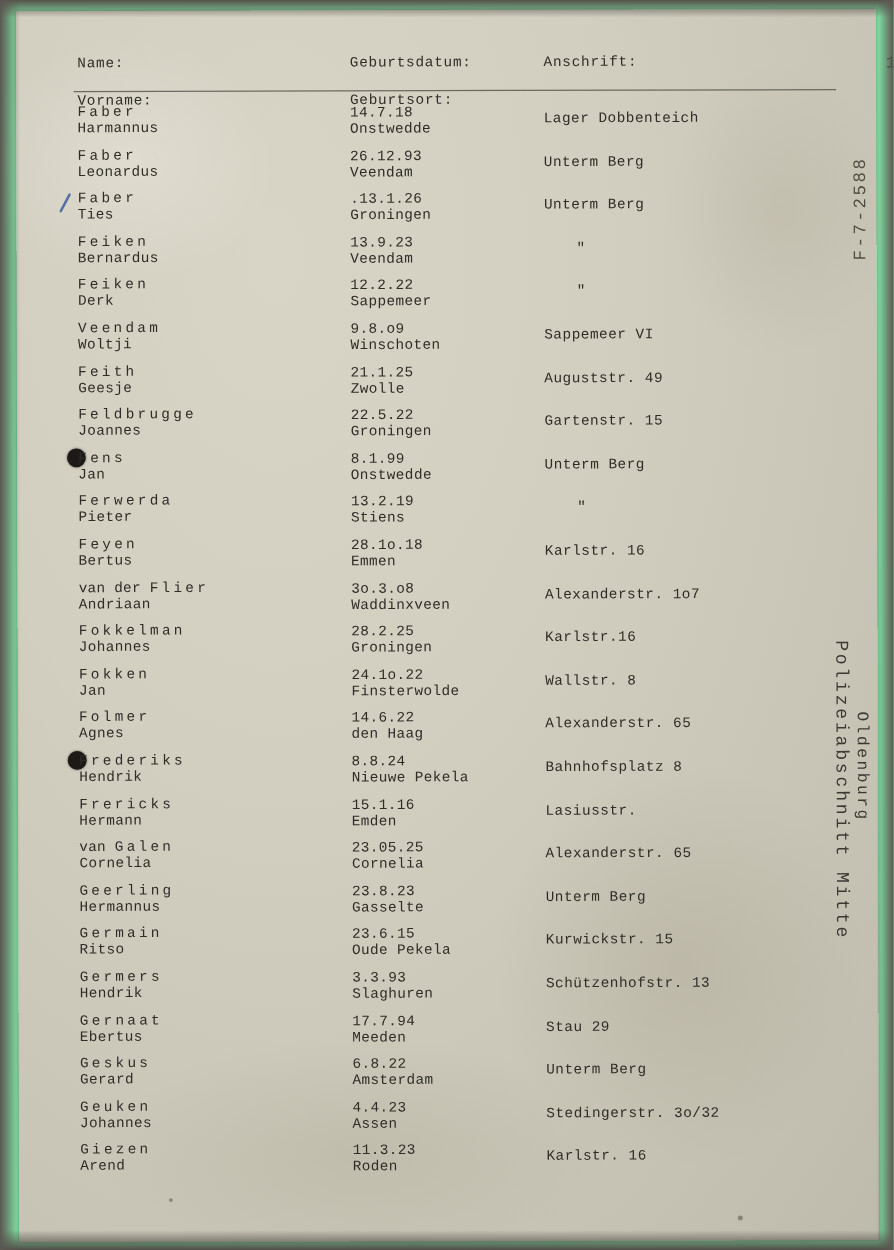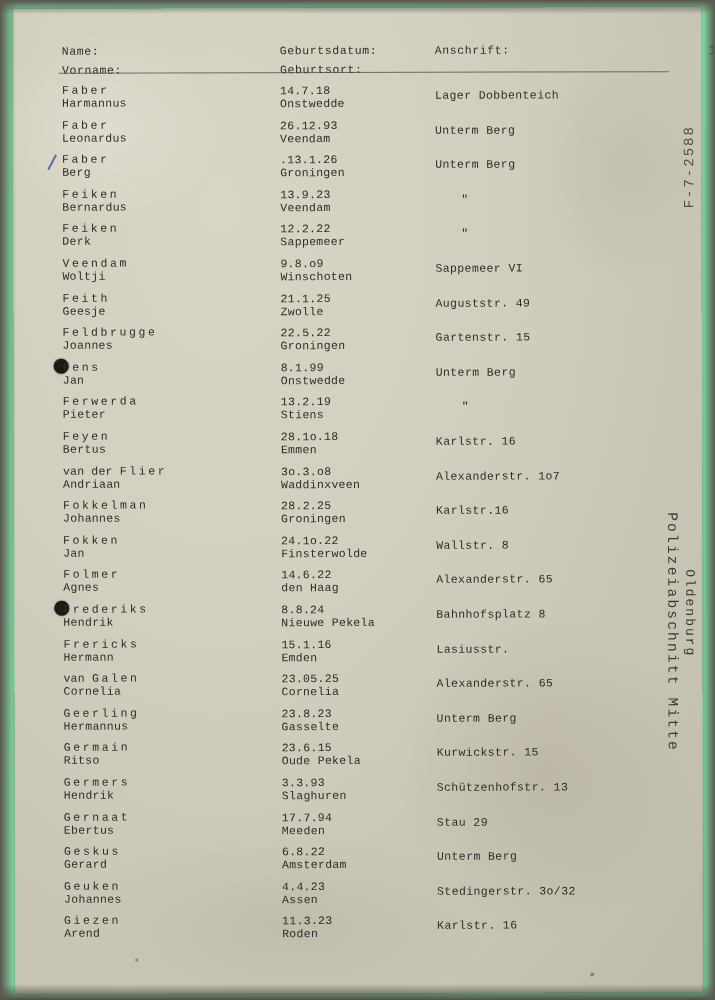--- a/index.html
+++ b/index.html
@@ -67,21 +67,21 @@
     width: 688px; height: 985px;
     color: #2e2c26;
   }
   .hdr {
     position: absolute;
     font-size: 11.5px;
     letter-spacing: 0.6px;
     color: #302e28;
     white-space: nowrap;
   }
-  .hdr .sub { display: block; margin-top: 6px; }
+  .hdr .sub { display: block; margin-top: 17px; }
   #hdr-name { left: 49px; top: 36px; }
   #hdr-birth { left: 267px; top: 36px; }
   #hdr-addr { left: 422px; top: 36px; }
   #page-num {
     position: absolute; left: 652px; top: 36px;
     font-size: 13px; letter-spacing: 1px; color: #2b2924; margin-left: 44px;
   }
   .rule {
     position: absolute;
     left: 46px; top: 64px; width: 610px; height: 1px;
@@ -203,21 +203,21 @@
           <div class="row" style="top: 109.6px;">
             <div class="cell surname"><span>Faber</span></div>
             <div class="cell given">Leonardus</div>
             <div class="cell bdate">26.12.93</div>
             <div class="cell bplace">Veendam</div>
             <div class="cell addr">Unterm Berg</div>
           </div>
           <div class="tick" style="left: 38px; top: 145.2px;"></div>
           <div class="row" style="top: 144.2px;">
             <div class="cell surname"><span>Faber</span></div>
-            <div class="cell given">Berg</div>
+            <div class="cell given">Ties</div>
             <div class="cell bdate">.13.1.26</div>
             <div class="cell bplace">Groningen</div>
             <div class="cell addr">Unterm Berg</div>
           </div>
           <div class="row" style="top: 178.8px;">
             <div class="cell surname"><span>Feiken</span></div>
             <div class="cell given">Bernardus</div>
             <div class="cell bdate">13.9.23</div>
             <div class="cell bplace">Veendam</div>
             <div class="cell addr ditto">"</div>

